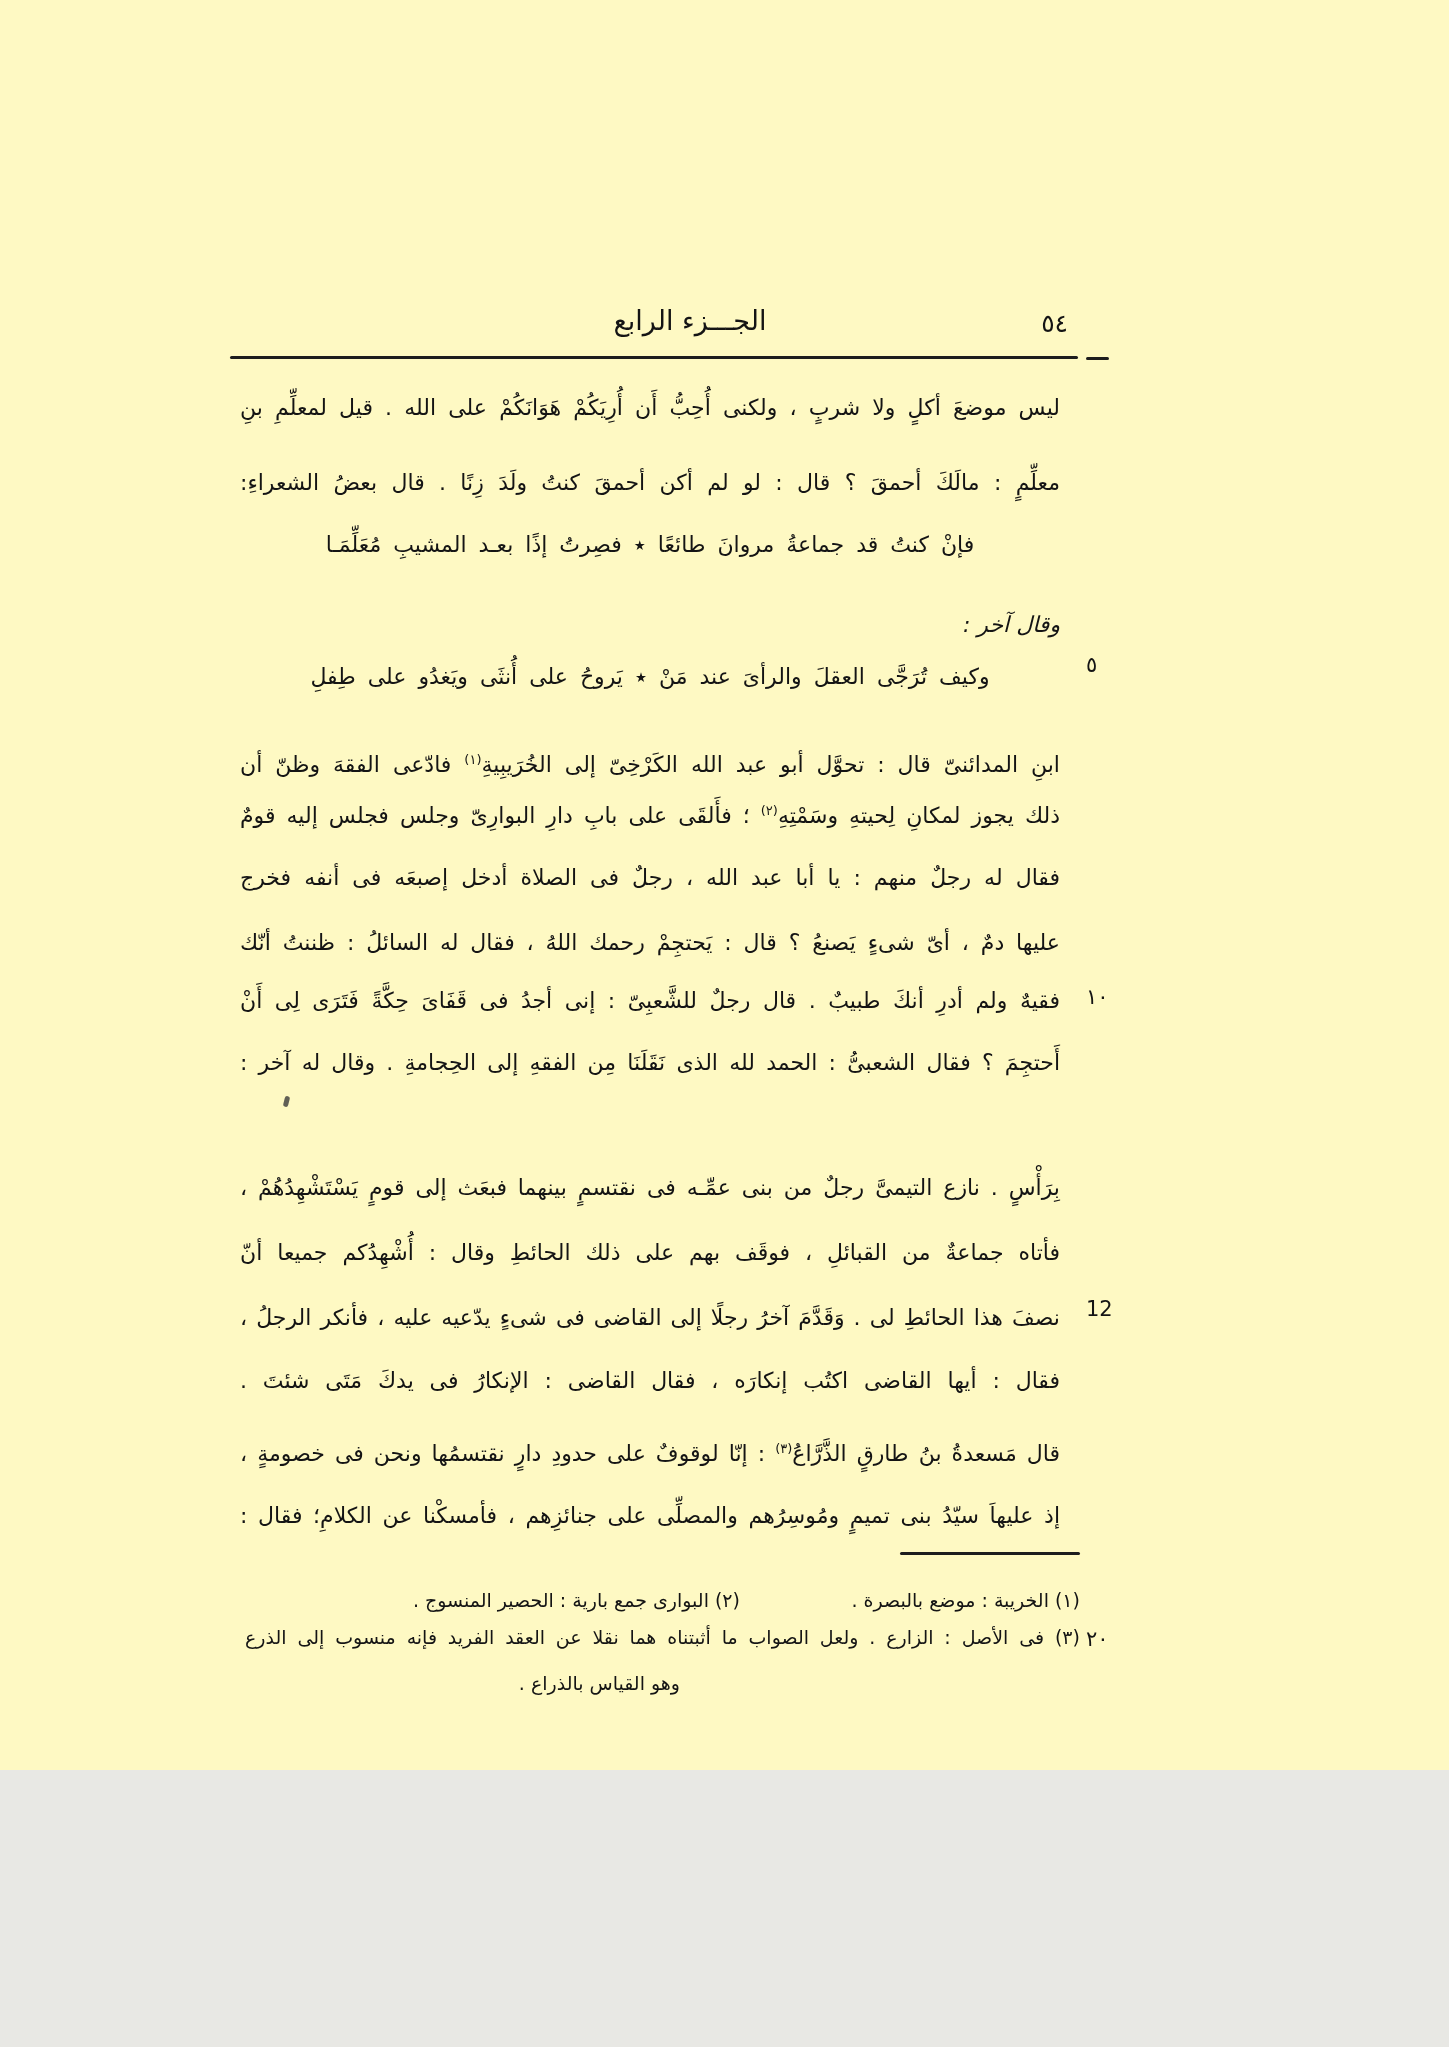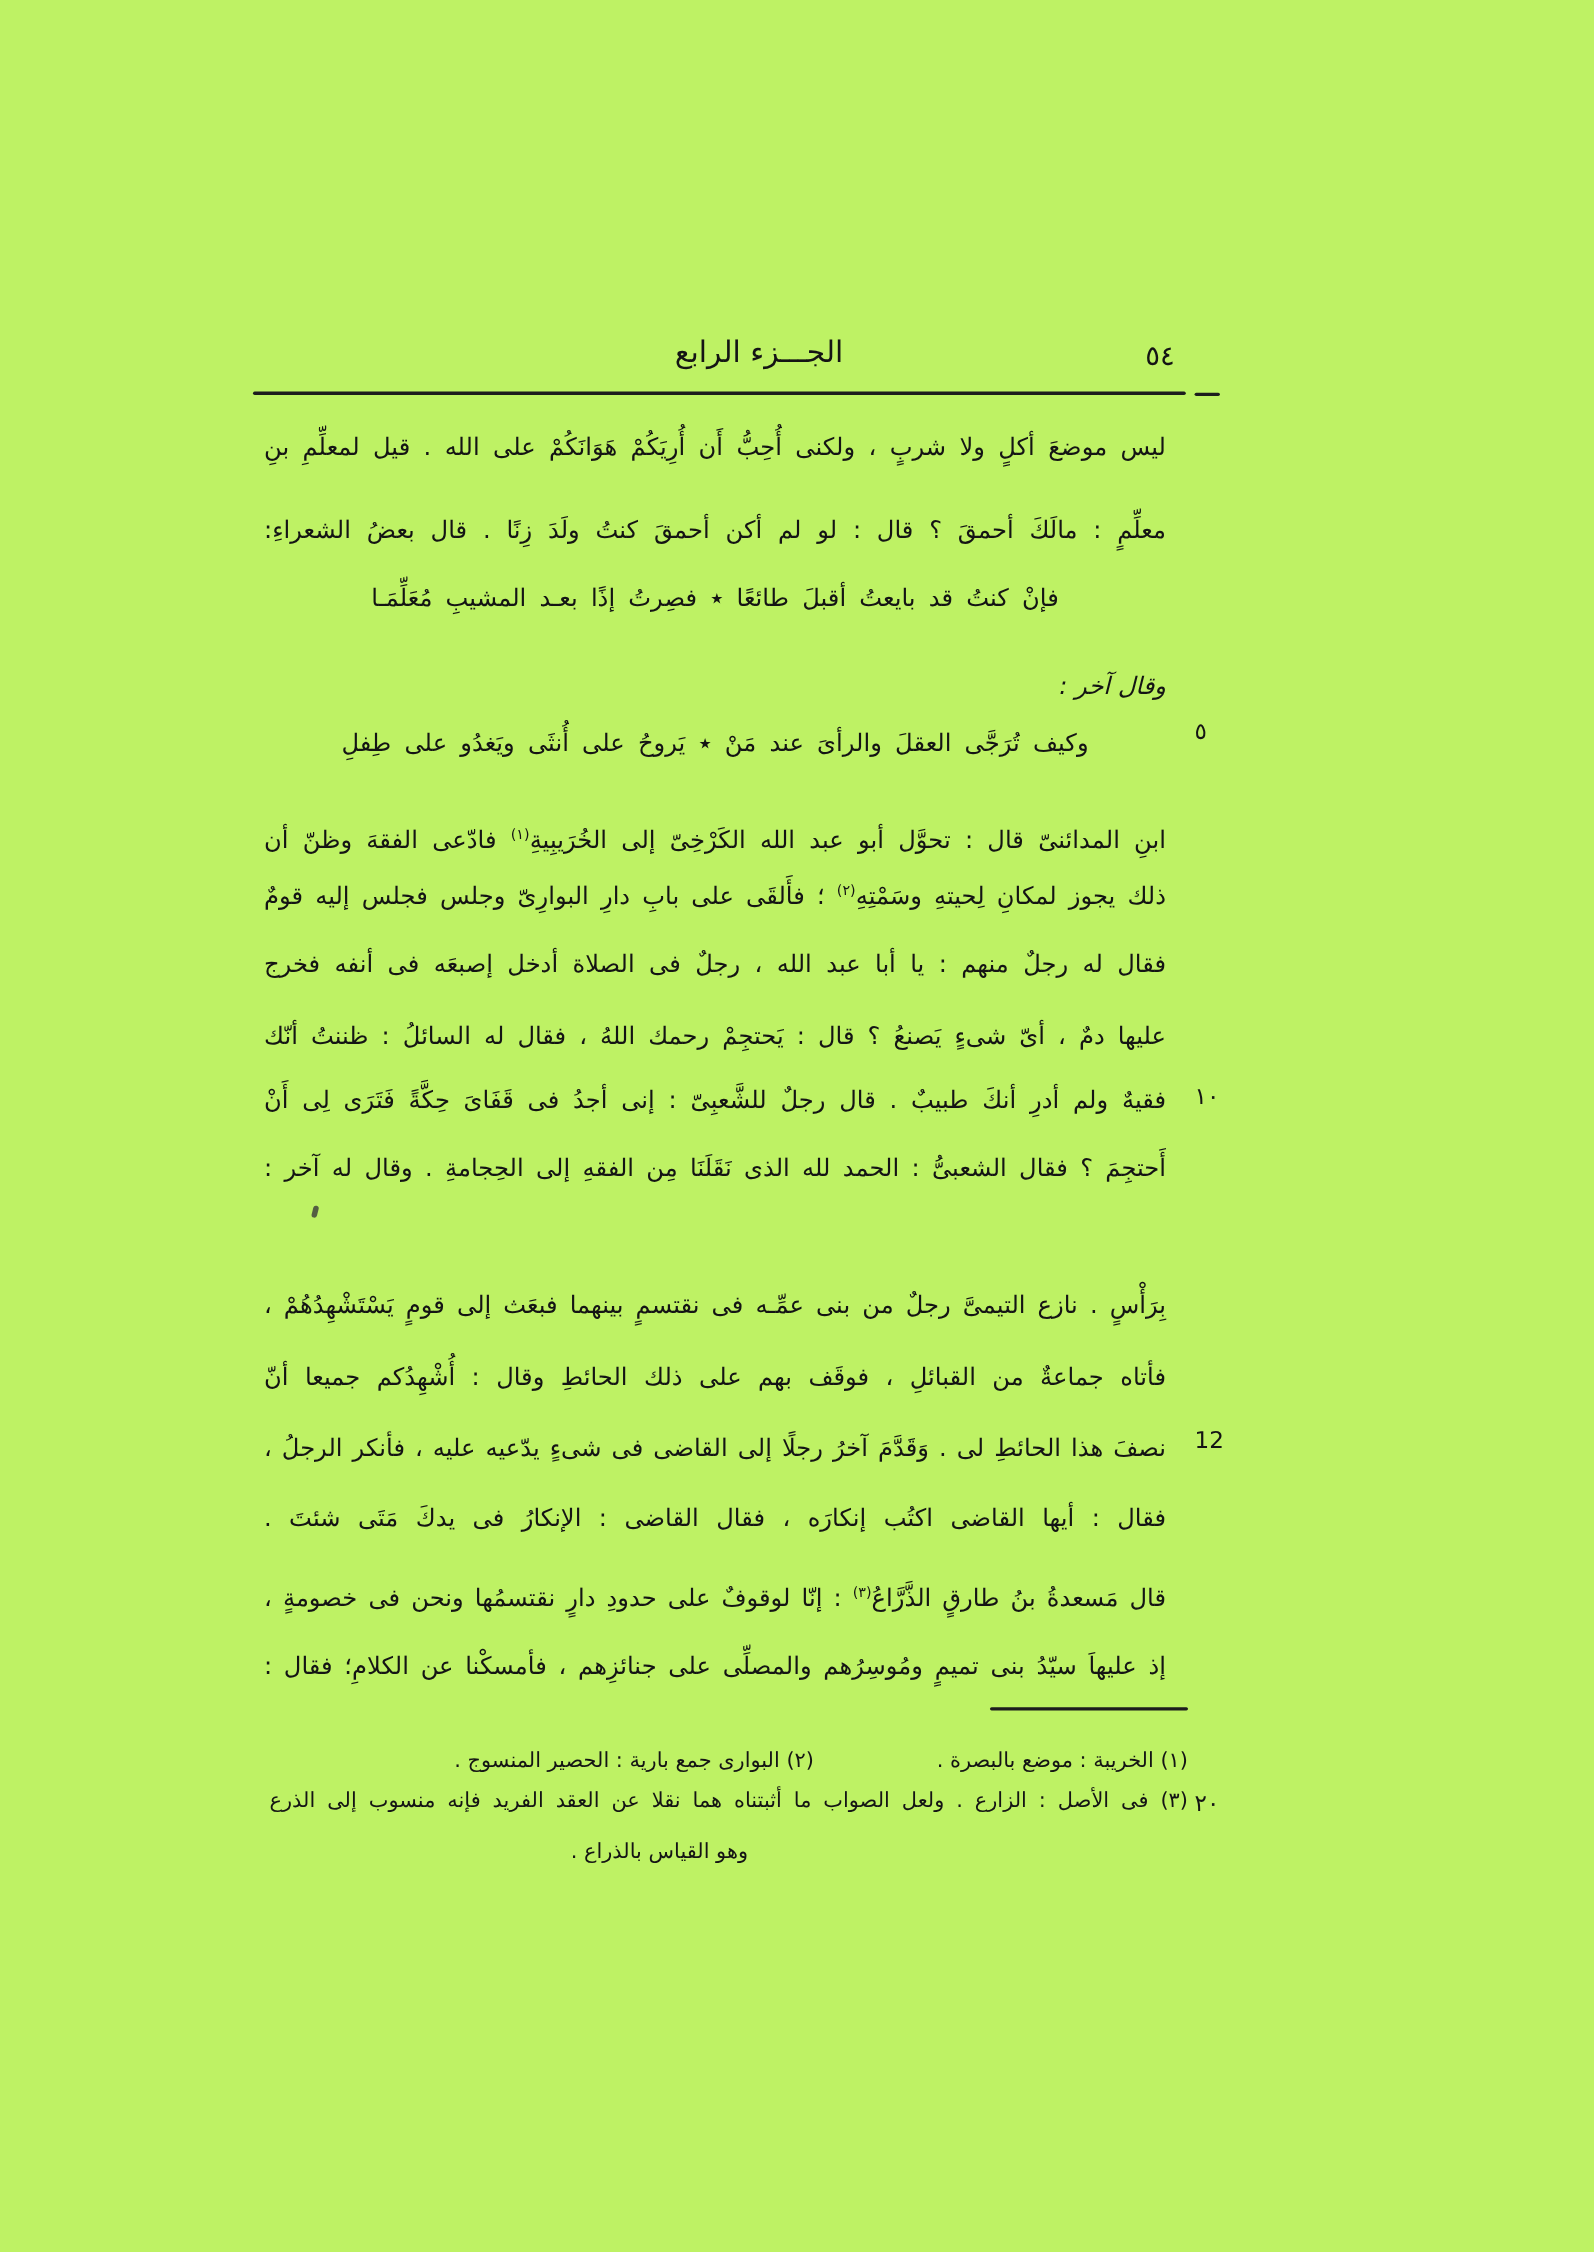--- a/index.html
+++ b/index.html
@@ -1,20 +1,20 @@
 <!DOCTYPE html>
 <html lang="ar"><head>
 <meta charset="utf-8">
 <style>
   html,body{margin:0;padding:0;background:#e8e8e4;}
   .page{
     position:relative;
-    width:1449px;height:2047px;
+    width:1449px;height:1770px;
     margin:0 auto;
-    background:#bef264;
+    background:#fef9c3;
     font-family:"DejaVu Sans", sans-serif;
     color:#141414;
     direction:rtl;
     overflow:hidden;
   }
   
   .running-title{
     position:absolute;top:298px;left:570px;width:240px;height:46px;
     font-size:27px;line-height:46px;text-align:center;white-space:nowrap;
   }
@@ -68,21 +68,21 @@
 
 <div class="page">
 
   <div class="running-title">الجـــزء الرابع</div>
   <div class="page-number">٥٤</div>
   <div class="header-rule"></div>
   <div class="header-rule-dash"></div>
 
   <div class="bline normal" style="top:381px">ليس موضعَ أكلٍ ولا شربٍ ، ولكنى أُحِبُّ أَن أُرِيَكُمْ هَوَانَكُمْ على الله . قيل لمعلِّمِ بنِ</div>
   <div class="bline normal" style="top:456px">معلِّمٍ : مالَكَ أحمقَ ؟ قال : لو لم أكن أحمقَ كنتُ ولَدَ زِنًا . قال بعضُ الشعراءِ:</div>
-  <div class="bline verse" style="top:518px">فإنْ كنتُ قد بايعتُ أقبلَ طائعًا ٭ فصِرتُ إذًا بعـد المشيبِ مُعَلِّمَـا</div>
+  <div class="bline verse" style="top:518px">فإنْ كنتُ قد جماعةُ مروانَ طائعًا ٭ فصِرتُ إذًا بعـد المشيبِ مُعَلِّمَـا</div>
   <div class="bline qal" style="top:598px">وقال آخر :</div>
   <div class="bline verse" style="top:650px">وكيف تُرَجَّى العقلَ والرأىَ عند مَنْ ٭ يَروحُ على أُنثَى ويَغدُو على طِفلِ</div>
   <div class="bline normal" style="top:738px">ابنِ المدائنىّ قال : تحوَّل أبو عبد الله الكَرْخِىّ إلى الخُرَيبِيةِ<sup class="fnm">(١)</sup> فادّعى الفقهَ وظنّ أن</div>
   <div class="bline normal" style="top:789px">ذلك يجوز لمكانِ لِحيتهِ وسَمْتِهِ<sup class="fnm">(٢)</sup> ؛ فأَلقَى على بابِ دارِ البوارِىّ وجلس فجلس إليه قومٌ</div>
   <div class="bline normal" style="top:851px">فقال له رجلٌ منهم : يا أبا عبد الله ، رجلٌ فى الصلاة أدخل إصبعَه فى أنفه فخرج</div>
   <div class="bline normal" style="top:916px">عليها دمٌ ، أىّ شىءٍ يَصنعُ ؟ قال : يَحتجِمْ رحمك اللهُ ، فقال له السائلُ : ظننتُ أنّك</div>
   <div class="bline normal" style="top:974px">فقيهٌ ولم أدرِ أنكَ طبيبٌ . قال رجلٌ للشَّعبِىّ : إنى أجدُ فى قَفَاىَ حِكَّةً فَتَرَى لِى أَنْ</div>
   <div class="bline normal" style="top:1036px">أَحتجِمَ ؟ فقال الشعبىُّ : الحمد لله الذى نَقَلَنَا مِن الفقهِ إلى الحِجامةِ . وقال له آخر :</div>
   <div class="bline normal" style="top:1161px">بِرَأْسٍ . نازع التيمىَّ رجلٌ من بنى عمِّـه فى نقتسمٍ بينهما فبعَث إلى قومٍ يَسْتَشْهِدُهُمْ ،</div>
   <div class="bline normal" style="top:1226px">فأتاه جماعةٌ من القبائلِ ، فوقَف بهم على ذلك الحائطِ وقال : أُشْهِدُكم جميعا أنّ</div>

